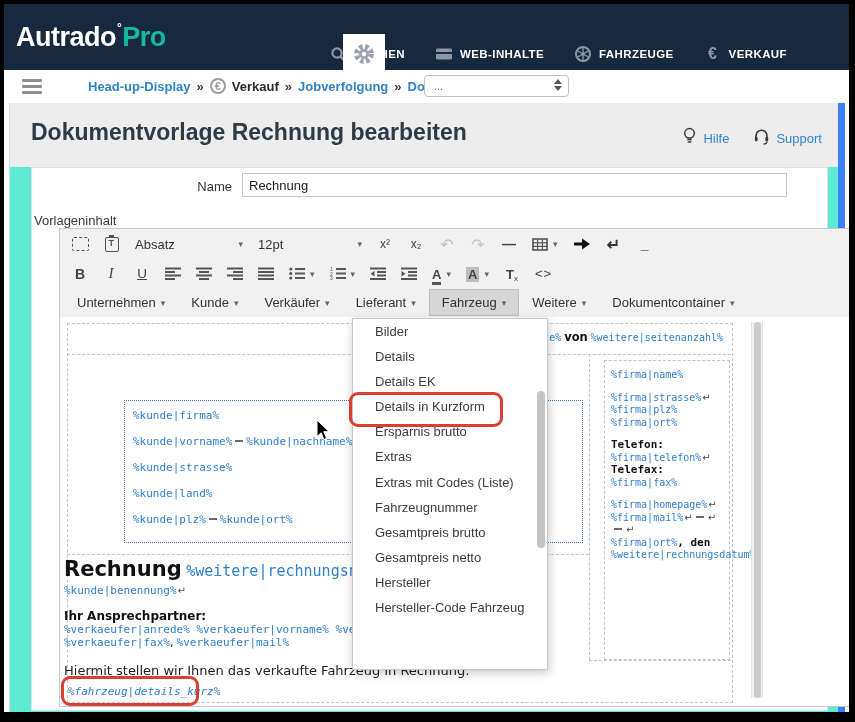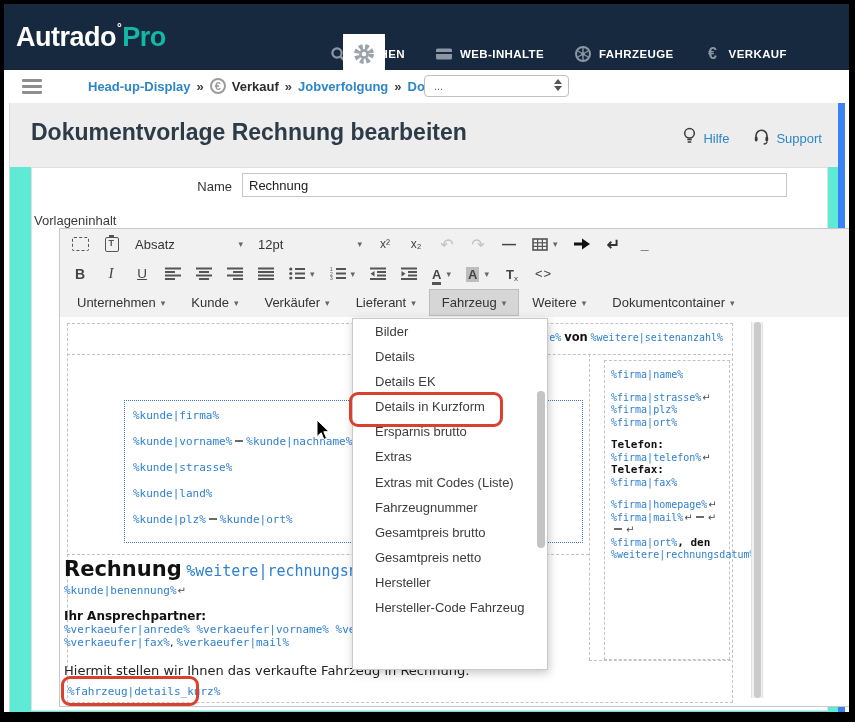--- a/index.html
+++ b/index.html
@@ -107,21 +107,21 @@
 
   .inv-heading{position:absolute;left:4px;top:240px;white-space:nowrap;}
   .inv-heading .h{font-family:"DejaVu Sans",sans-serif;font-weight:bold;font-size:21px;color:#111;}
   .inv-heading .mono{font-size:15px;}
   .inv-heading .lbl{font-size:12px;margin-left:4px;}
   .inv-benennung{position:absolute;left:4px;top:267px;font-size:11px;}
   .inv-ansp{position:absolute;left:4px;top:292px;font-family:"DejaVu Sans",sans-serif;font-weight:bold;font-size:12px;color:#111;}
   .inv-verk1{position:absolute;left:4px;top:306px;font-size:11px;white-space:nowrap;}
   .inv-verk2{position:absolute;left:4px;top:319px;font-size:11px;white-space:nowrap;}
   .closing{position:absolute;left:4px;top:346px;font-family:"DejaVu Sans",sans-serif;font-size:13px;color:#222;white-space:nowrap;}
-  .details-kurz{position:absolute;left:8px;top:368px;font-size:11px;}
+  .details-kurz{position:absolute;left:8px;top:368px;font-size:11px;font-style:italic;}
   .ring{position:absolute;border:3px solid #d8402f;border-radius:9px;z-index:30;}
   .ring2{left:1px;top:359px;width:132px;height:24px;}
 
   
   .dropdown{position:absolute;left:352px;top:318px;width:196px;height:352px;background:#fff;border:1px solid #c9c9c9;box-shadow:1px 3px 9px rgba(0,0,0,.22);z-index:20;box-sizing:border-box;}
   .dd-item{height:25.1px;line-height:25.1px;padding-left:22px;font-size:13px;color:#3d3d3d;white-space:nowrap;overflow:hidden;}
   .dd-thumb{position:absolute;left:184px;top:72px;width:8px;height:157px;background:#c4c4c4;border-radius:4px;}
   .ring1{left:349px;top:392px;width:148px;height:29px;}
 
   .cursor{position:absolute;left:316px;top:420px;z-index:40;}

